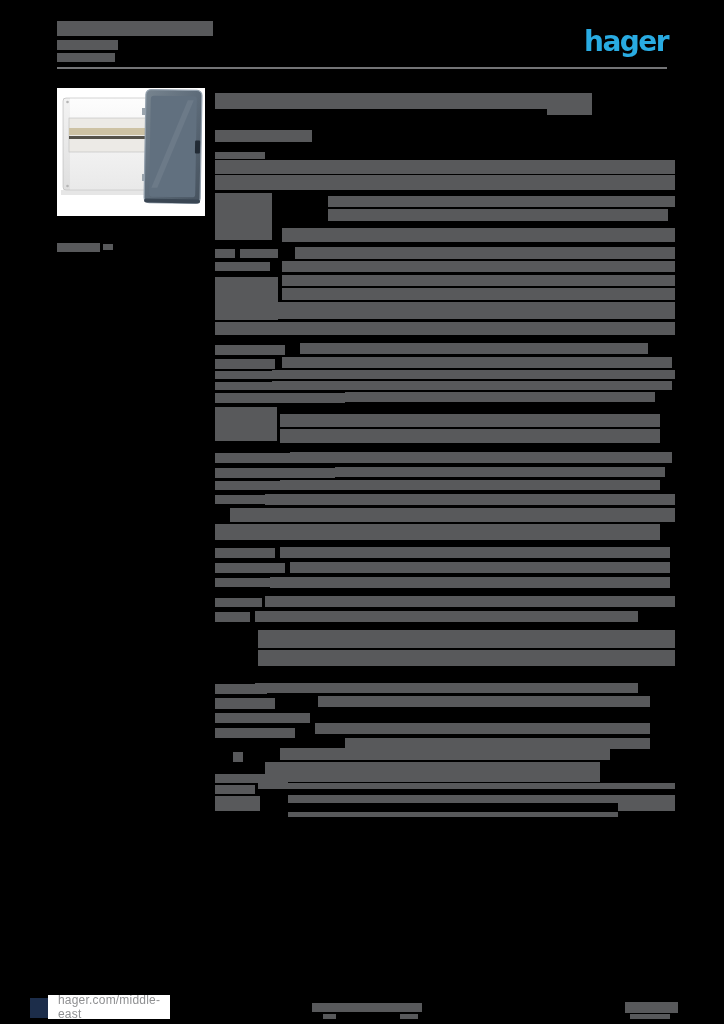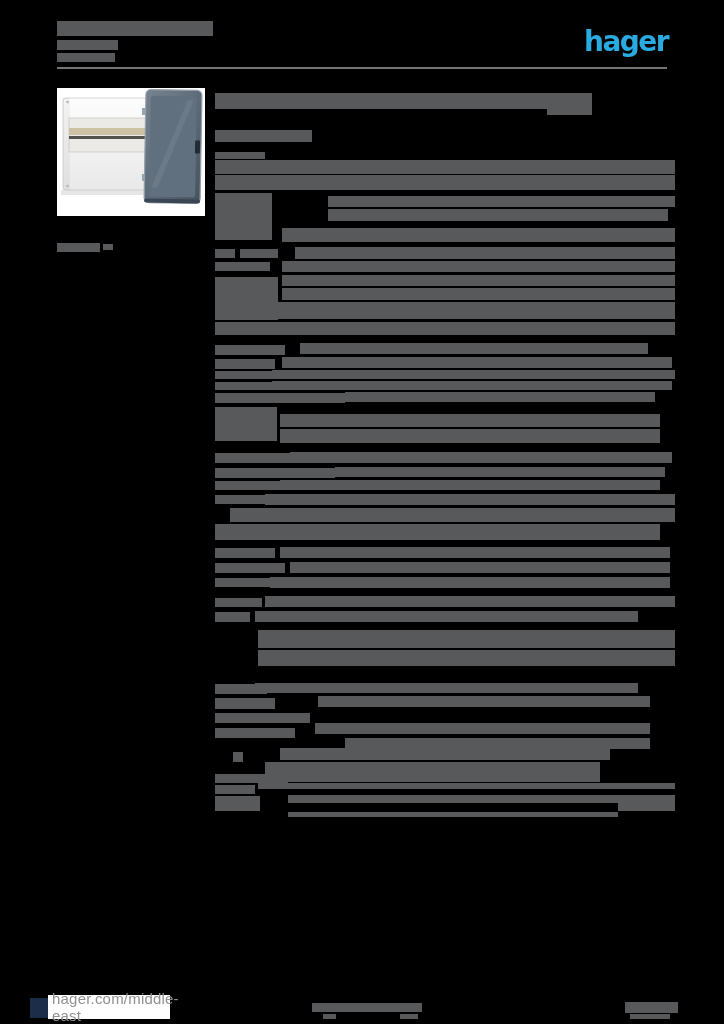--- a/index.html
+++ b/index.html
@@ -16,21 +16,21 @@
         background:var(--photo,#ffffff);}
   .product-photo svg{display:block;}
   
   #redacted-layer{position:absolute;left:0;top:0;width:724px;height:1024px;}
   .rb{position:absolute;background:var(--blk,#58595b);}
   
   .footer-square{position:absolute;left:30px;top:998px;width:18px;height:20px;
         background:var(--sq,#1c2d4a);}
   .footer-chip{position:absolute;left:48px;top:995px;width:122px;height:24px;
         background:#ffffff;display:flex;align-items:center;}
-  .footer-chip span{font-size:15px;color:#8f9092;padding-left:4px;letter-spacing:0.2px;}
+  .footer-chip span{font-size:12px;color:#8f9092;padding-left:10px;letter-spacing:0.2px;}
 </style>
 </head>
 <body>
 
 <div class="page">
 
   <div class="logo">hager</div>
 
   <div class="header-rule"></div>
 

